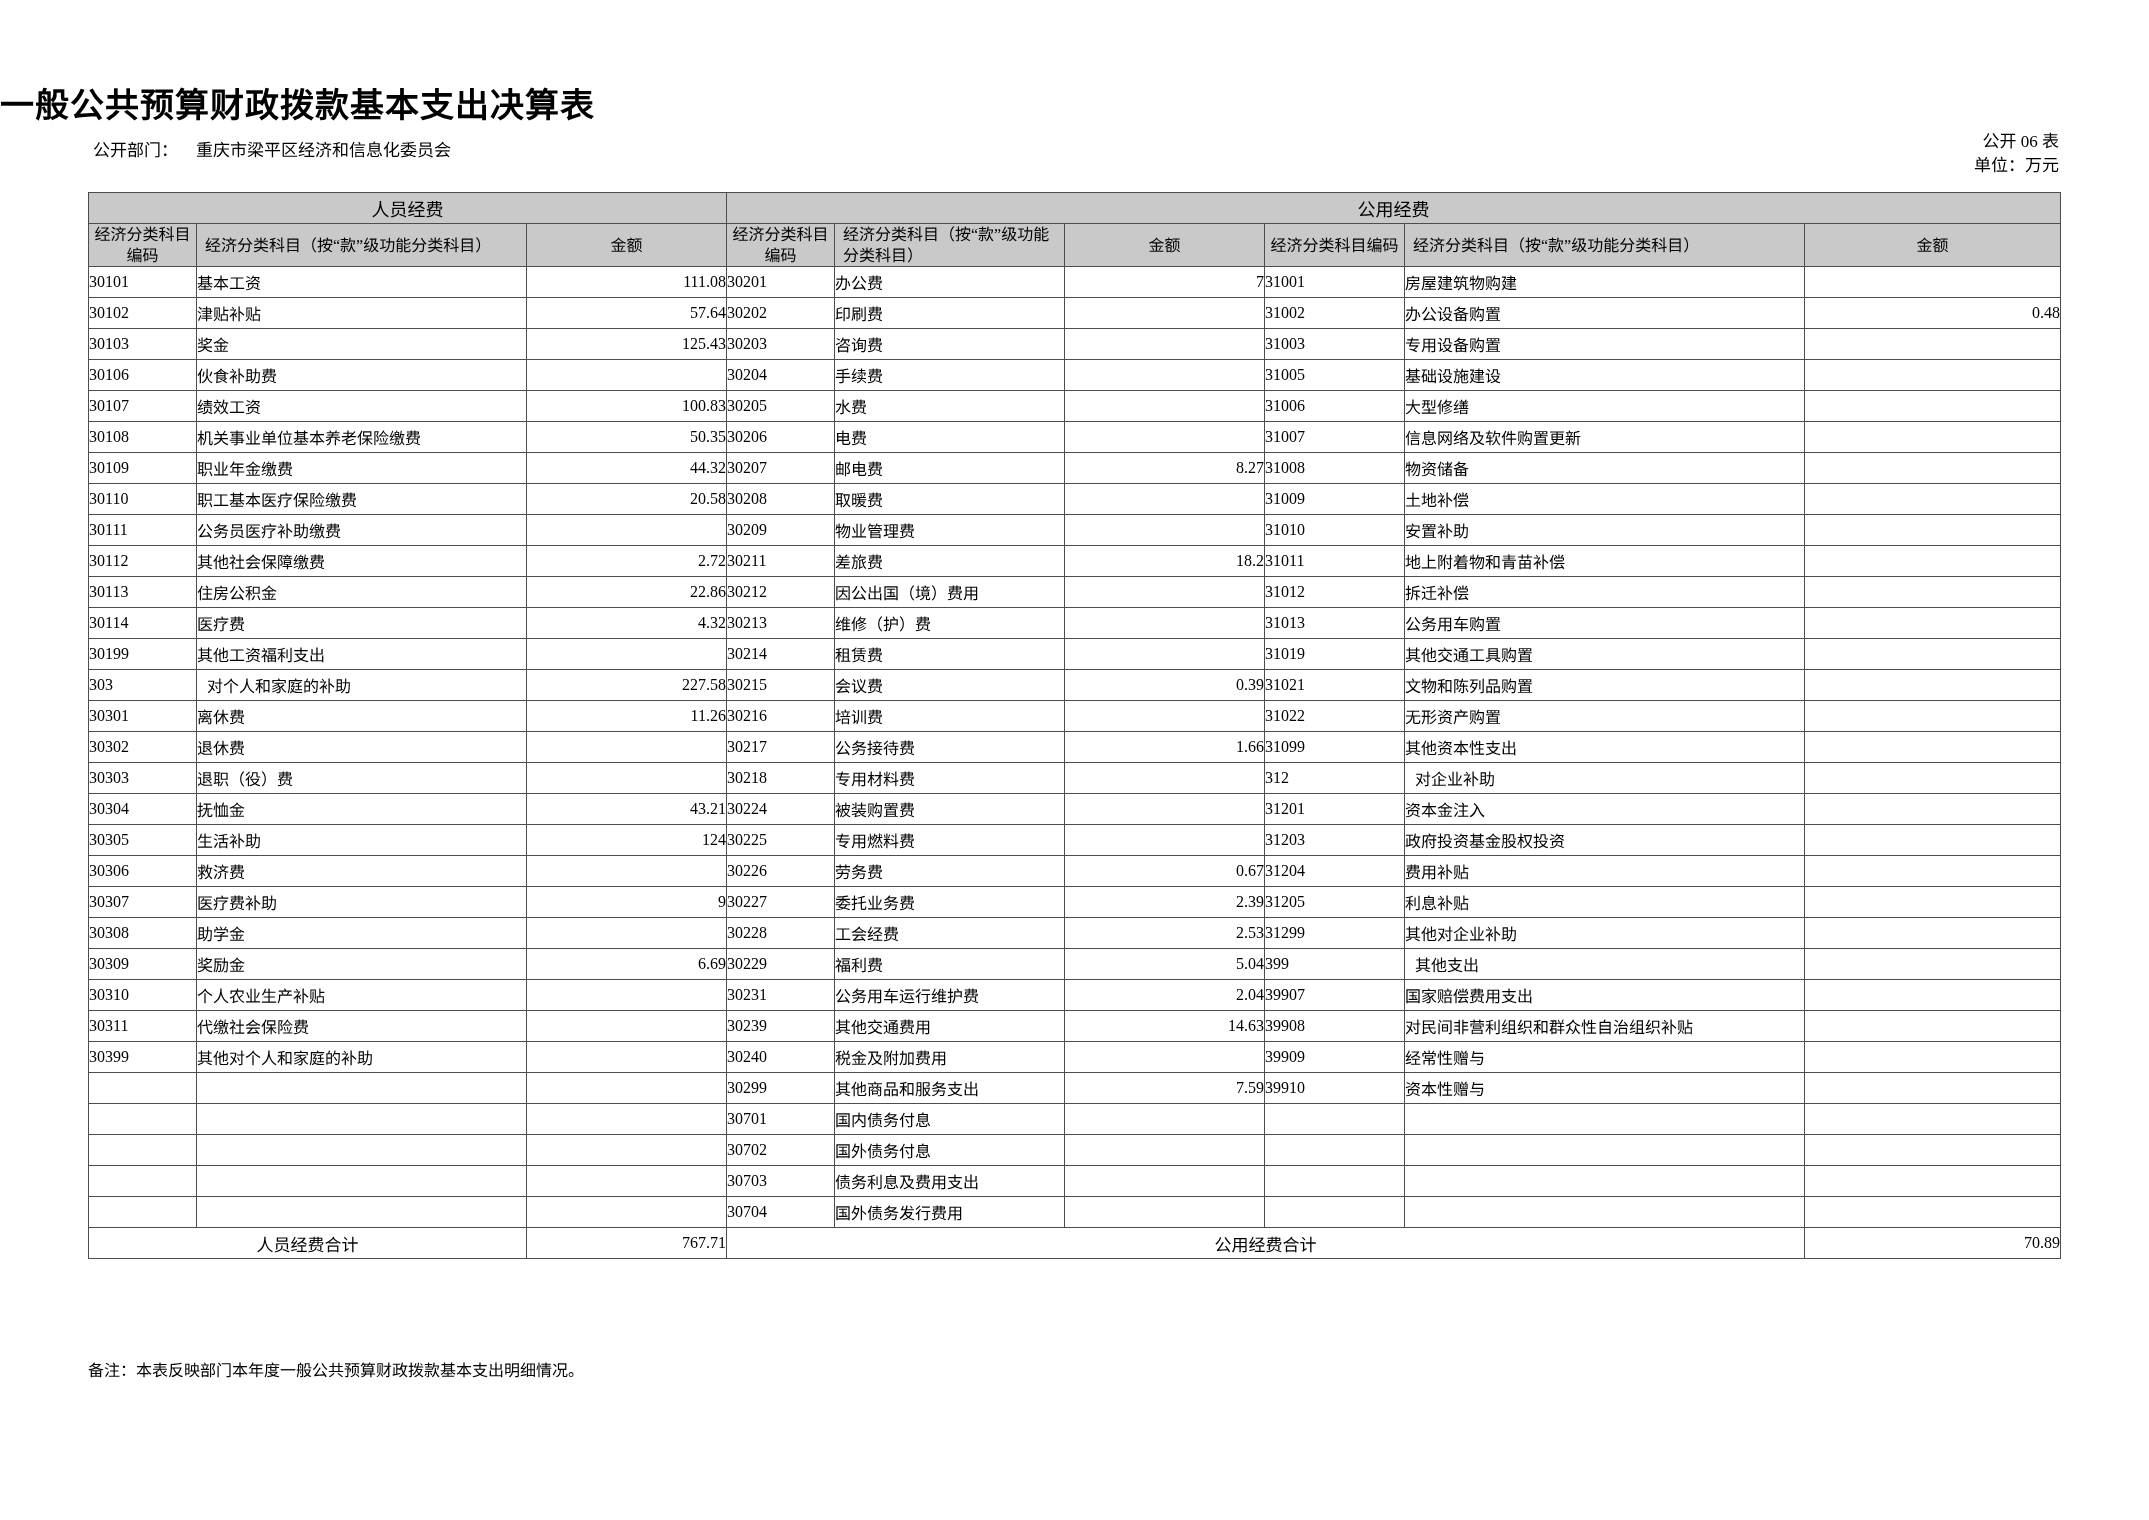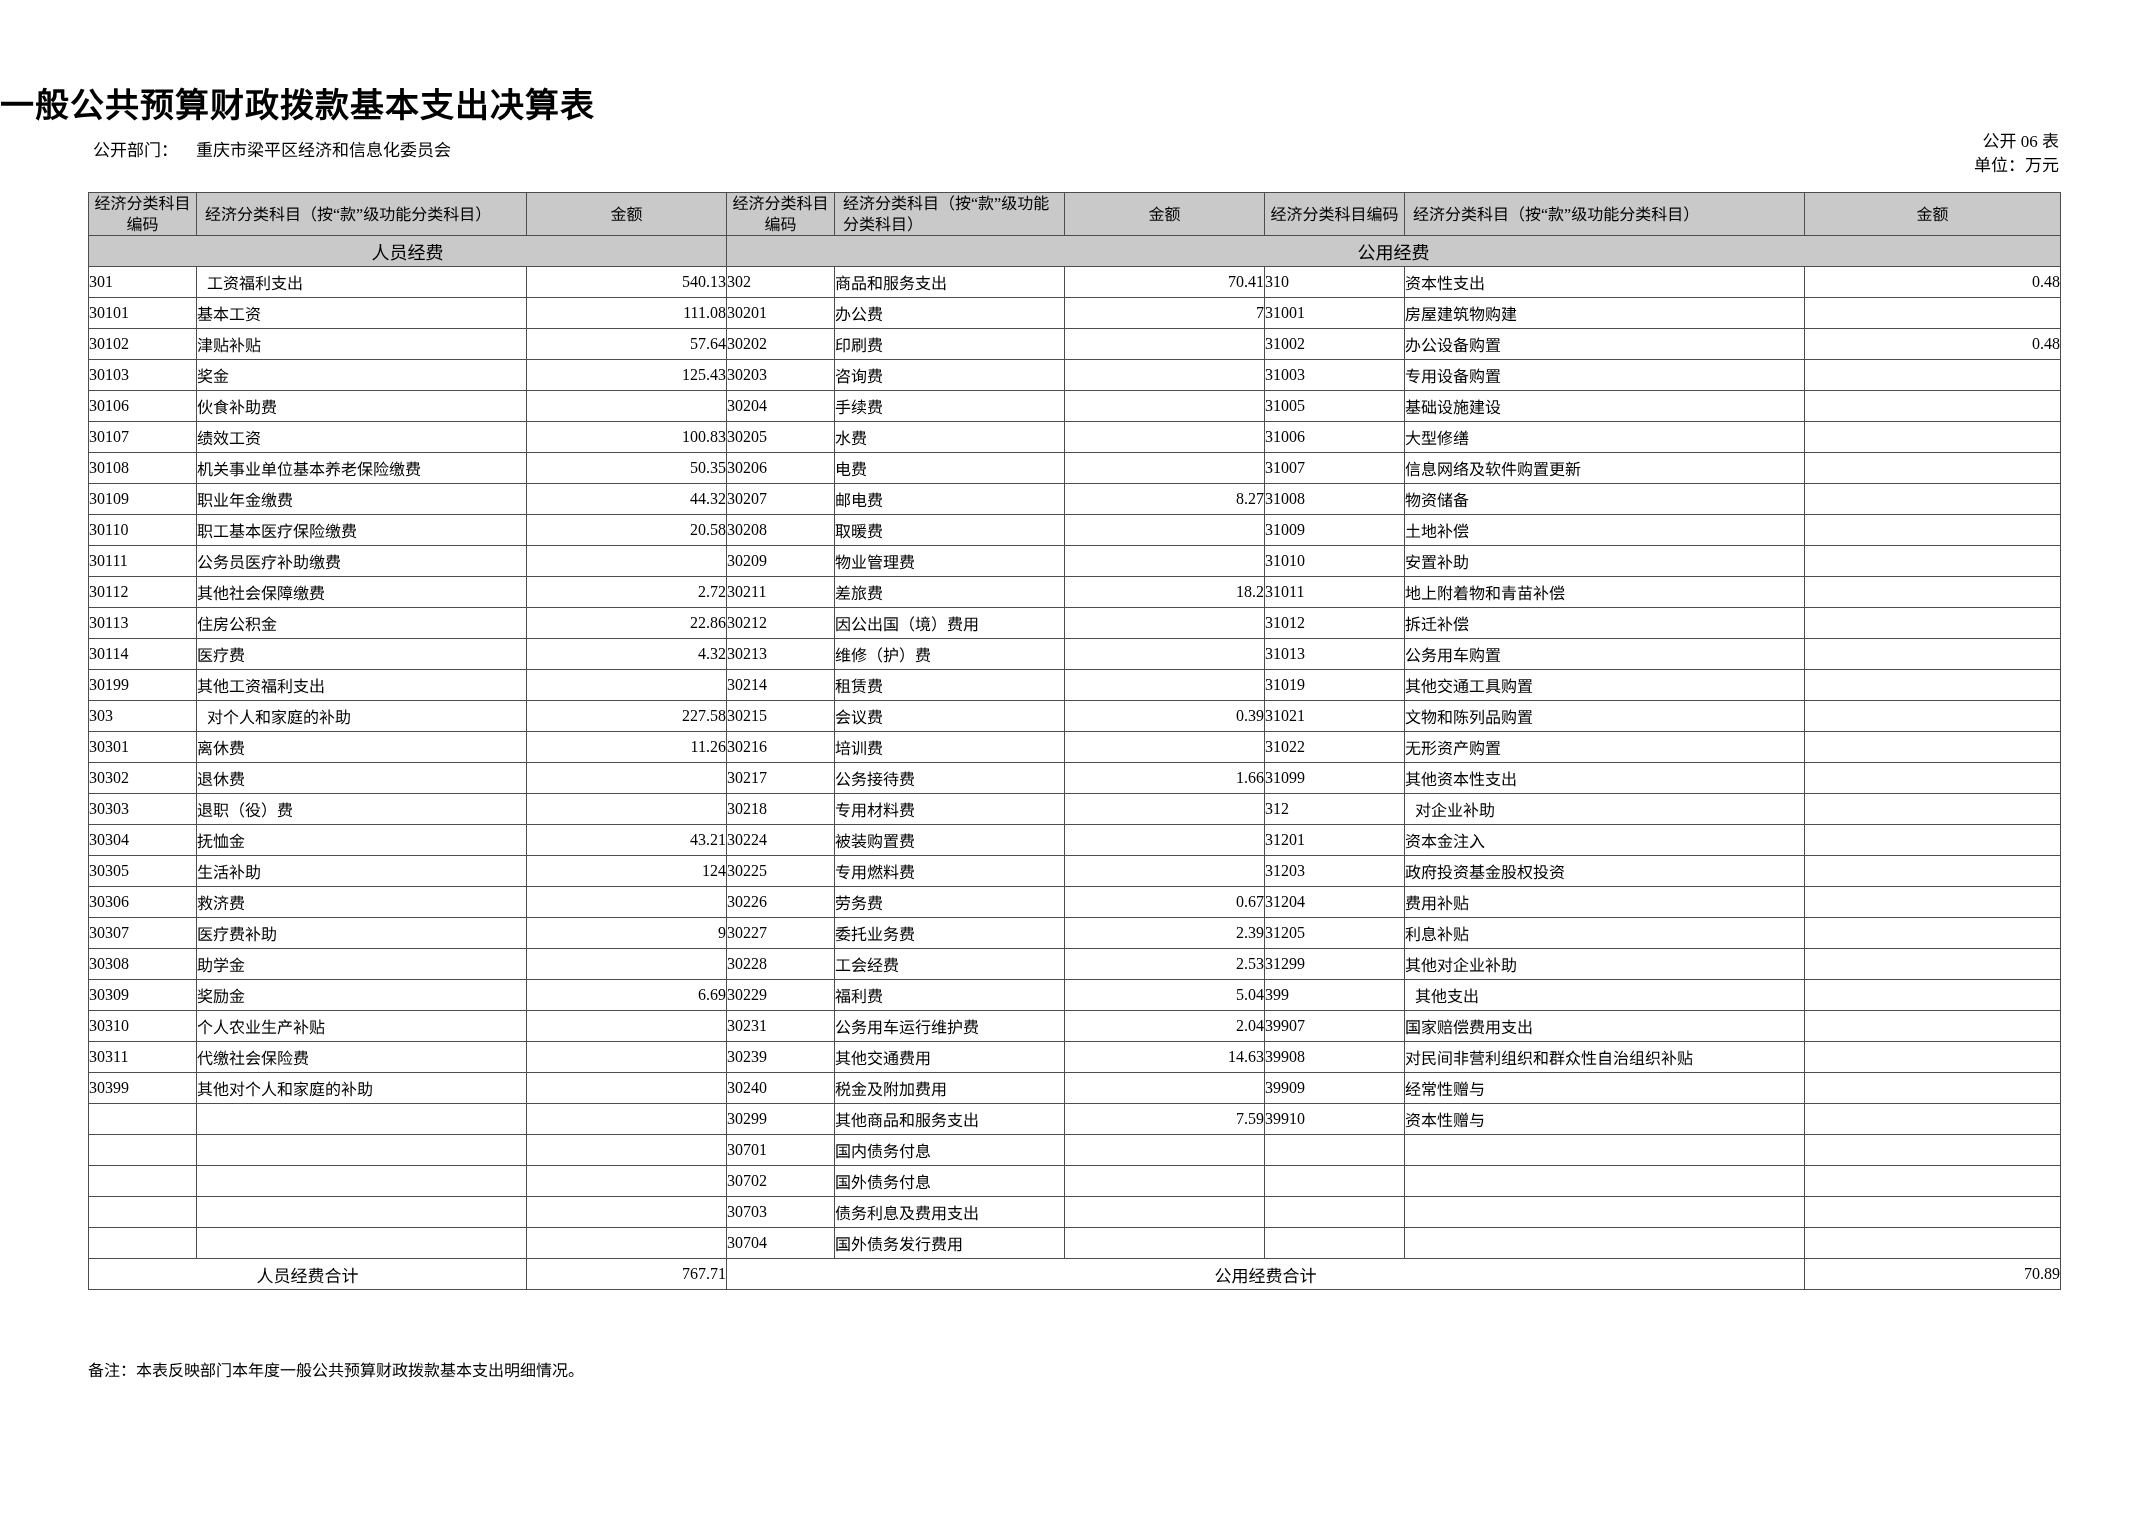--- a/index.html
+++ b/index.html
@@ -146,47 +146,36 @@
       <col style="width:200px">
       <col style="width:108px">
       <col style="width:230px">
       <col style="width:200px">
       <col style="width:140px">
       <col style="width:400px">
       <col style="width:256px">
     </colgroup>
     <thead>
       <tr>
+        <th class="grp-head" colspan="3">人员经费</th>
+        <th class="grp-head" colspan="6">公用经费</th>
+      </tr>
+      <tr>
         <th class="col-head">经济分类科目编码</th>
         <th class="col-head left">经济分类科目（按“款”级功能分类科目）</th>
         <th class="col-head">金额</th>
         <th class="col-head">经济分类科目编码</th>
         <th class="col-head left">经济分类科目（按“款”级功能分类科目）</th>
         <th class="col-head">金额</th>
         <th class="col-head">经济分类科目编码</th>
         <th class="col-head left">经济分类科目（按“款”级功能分类科目）</th>
         <th class="col-head">金额</th>
       </tr>
-      <tr>
-        <th class="grp-head" colspan="3">人员经费</th>
-        <th class="grp-head" colspan="6">公用经费</th>
-      </tr>
     </thead>
     <tbody id="tbody">
-        <tr>
-          <td class="code">301</td>
-          <td class="name lvl0">工资福利支出</td>
-          <td class="amt">540.13</td>
-          <td class="code">302</td>
-          <td class="name">商品和服务支出</td>
-          <td class="amt">70.41</td>
-          <td class="code">310</td>
-          <td class="name">资本性支出</td>
-          <td class="amt">0.48</td>
-        </tr>
         <tr>
           <td class="code">30101</td>
           <td class="name">基本工资</td>
           <td class="amt">111.08</td>
           <td class="code">30201</td>
           <td class="name">办公费</td>
           <td class="amt">7</td>
           <td class="code">31001</td>
           <td class="name">房屋建筑物购建</td>
           <td class="amt"></td>

